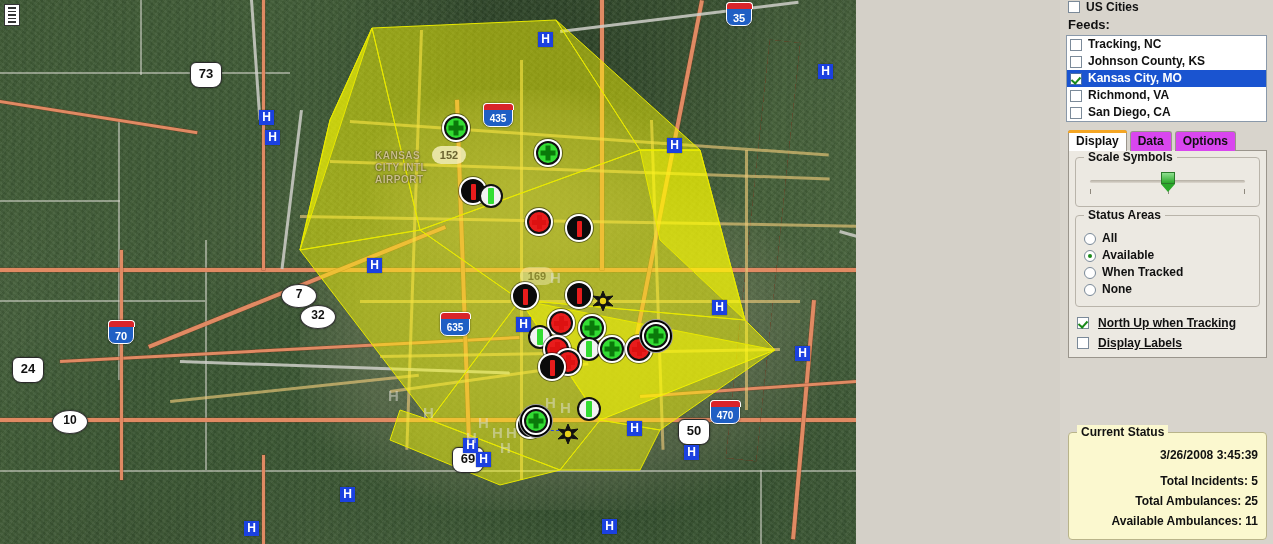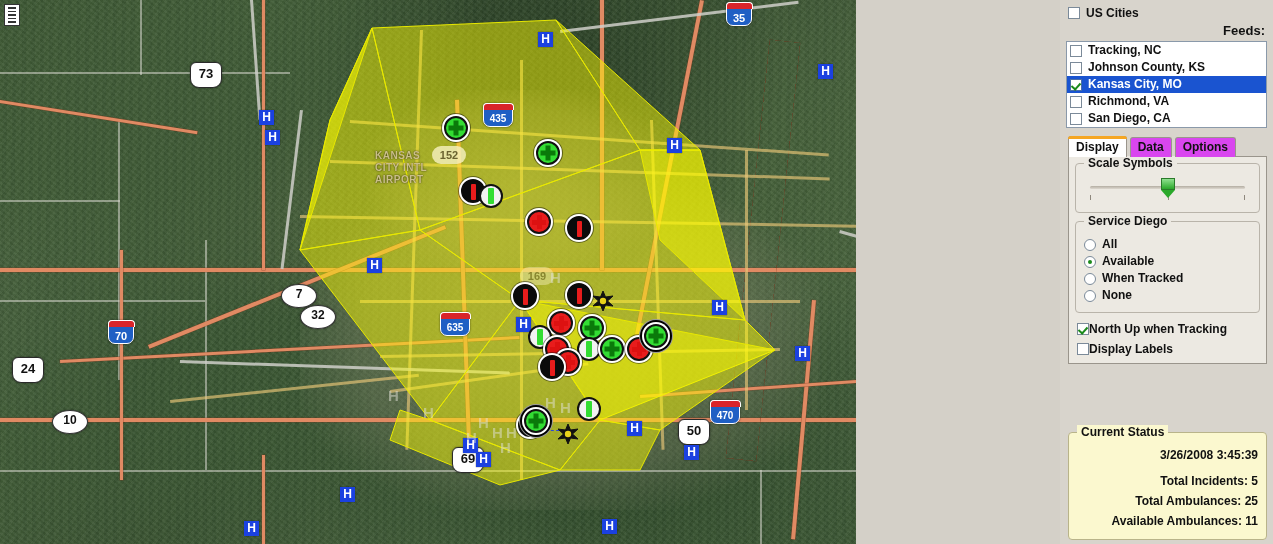--- a/index.html
+++ b/index.html
@@ -132,21 +132,21 @@
   .thumb{position:absolute;left:50%;top:0;margin-left:-7px;width:14px;height:20px;}
   .thumb .tt{width:14px;height:12px;background:linear-gradient(#8fe08f,#2aa82a);border:1px solid #2a7a2a;box-sizing:border-box;}
   .thumb .tb{width:0;height:0;border-left:7px solid transparent;border-right:7px solid transparent;
     border-top:8px solid #2aa82a;}
 
   .rad{display:flex;align-items:center;gap:6px;font:bold 12px/17px "Liberation Sans",sans-serif;color:#111;}
   .rbox{width:12px;height:12px;border-radius:50%;background:#fff;border:1px solid #7b8a99;box-sizing:border-box;
     flex:none;position:relative;}
   .rbox.on::after{content:"";position:absolute;left:3px;top:3px;width:4px;height:4px;border-radius:50%;background:#1a8a1a;}
 
-  .opt{display:flex;align-items:center;gap:0;font:bold 12px/16px "Liberation Sans",sans-serif;color:#111;margin:4px 0 0 2px;}
+  .opt{display:flex;align-items:center;gap:9px;font:bold 12px/16px "Liberation Sans",sans-serif;color:#111;margin:4px 0 0 2px;text-decoration:underline;}
 
   #status{position:absolute;left:8px;right:6px;bottom:4px;background:#fbf8cf;border:1px solid #b9b48a;
     border-radius:4px;padding:12px 8px 8px;}
   #status .gt{position:absolute;top:-8px;left:8px;background:#fbf8cf;padding:0 4px;
     font:bold 12px/14px "Liberation Sans",sans-serif;color:#111;}
   .srow{text-align:right;font:bold 12px/20px "Liberation Sans",sans-serif;color:#111;}
   .srow.ts{font-weight:bold;margin-bottom:6px;}
 </style>
 </head>
 <body>
@@ -366,21 +366,21 @@
       <b></b>
         <b></b>
         <b></b>
         <b></b>
         <b></b>
     </div>
   </div>
 
   <div id="panel">
 
-    <div class="pad" style="padding-top:6px;text-align:right;">
+    <div class="pad" style="">
       <label class="chk">
         <span class="box"></span>
         <span>US Cities</span>
       </label>
       <div class="lbl-feeds">Feeds:</div>
     </div>
 
     <div class="listbox">
       <div class="li">
         <span class="box"></span>
@@ -422,21 +422,21 @@
               <i style="right:0;"></i>
           </div>
           <div class="thumb">
             <div class="tt"></div>
               <div class="tb"></div>
           </div>
         </div>
       </div>
 
       <div class="grp">
-        <span class="gt">Service Diego</span>
+        <span class="gt">Status Areas</span>
         <label class="rad">
           <span class="rbox"></span>
           <span>All</span>
         </label>
         <label class="rad">
           <span class="rbox on"></span>
           <span>Available</span>
         </label>
         <label class="rad">
           <span class="rbox"></span>

